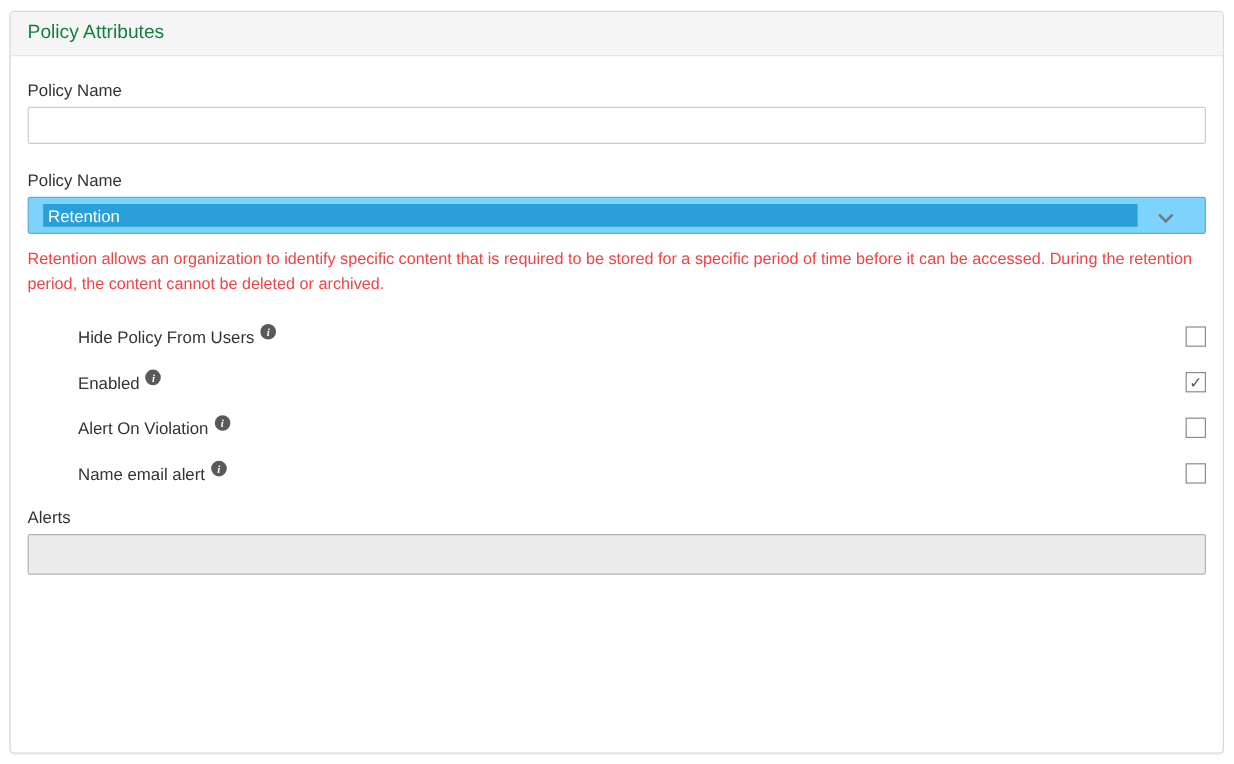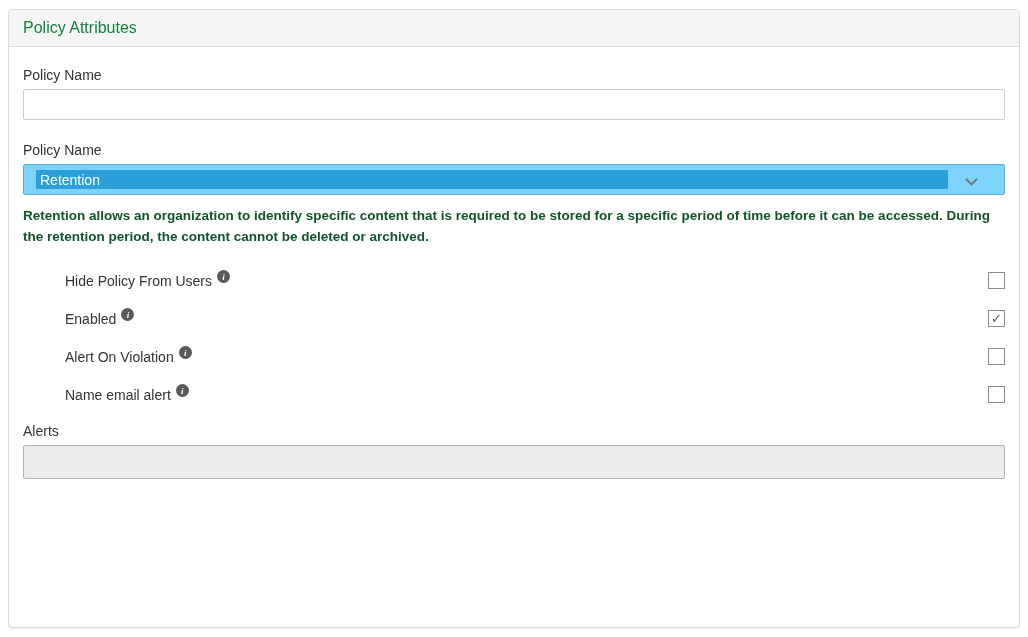--- a/index.html
+++ b/index.html
@@ -79,22 +79,22 @@
     position: absolute;
     right: 28px; top: 10px;
     width: 9px; height: 9px;
     border-right: 2px solid #777777;
     border-bottom: 2px solid #777777;
     transform: rotate(45deg);
     pointer-events: none;
   }
   .help-text {
     font-size: 13.5px;
-    color: #14532d;
-    font-weight: 700;
+    color: #ef4444;
+    font-weight: 400;
     line-height: 21px;
     margin-top: 10px;
   }
   textarea.text-area {
     display: block;
     width: 100%;
     height: 54px;
     border: 1px solid #cccccc;
     border-radius: 2px;
     resize: none;

